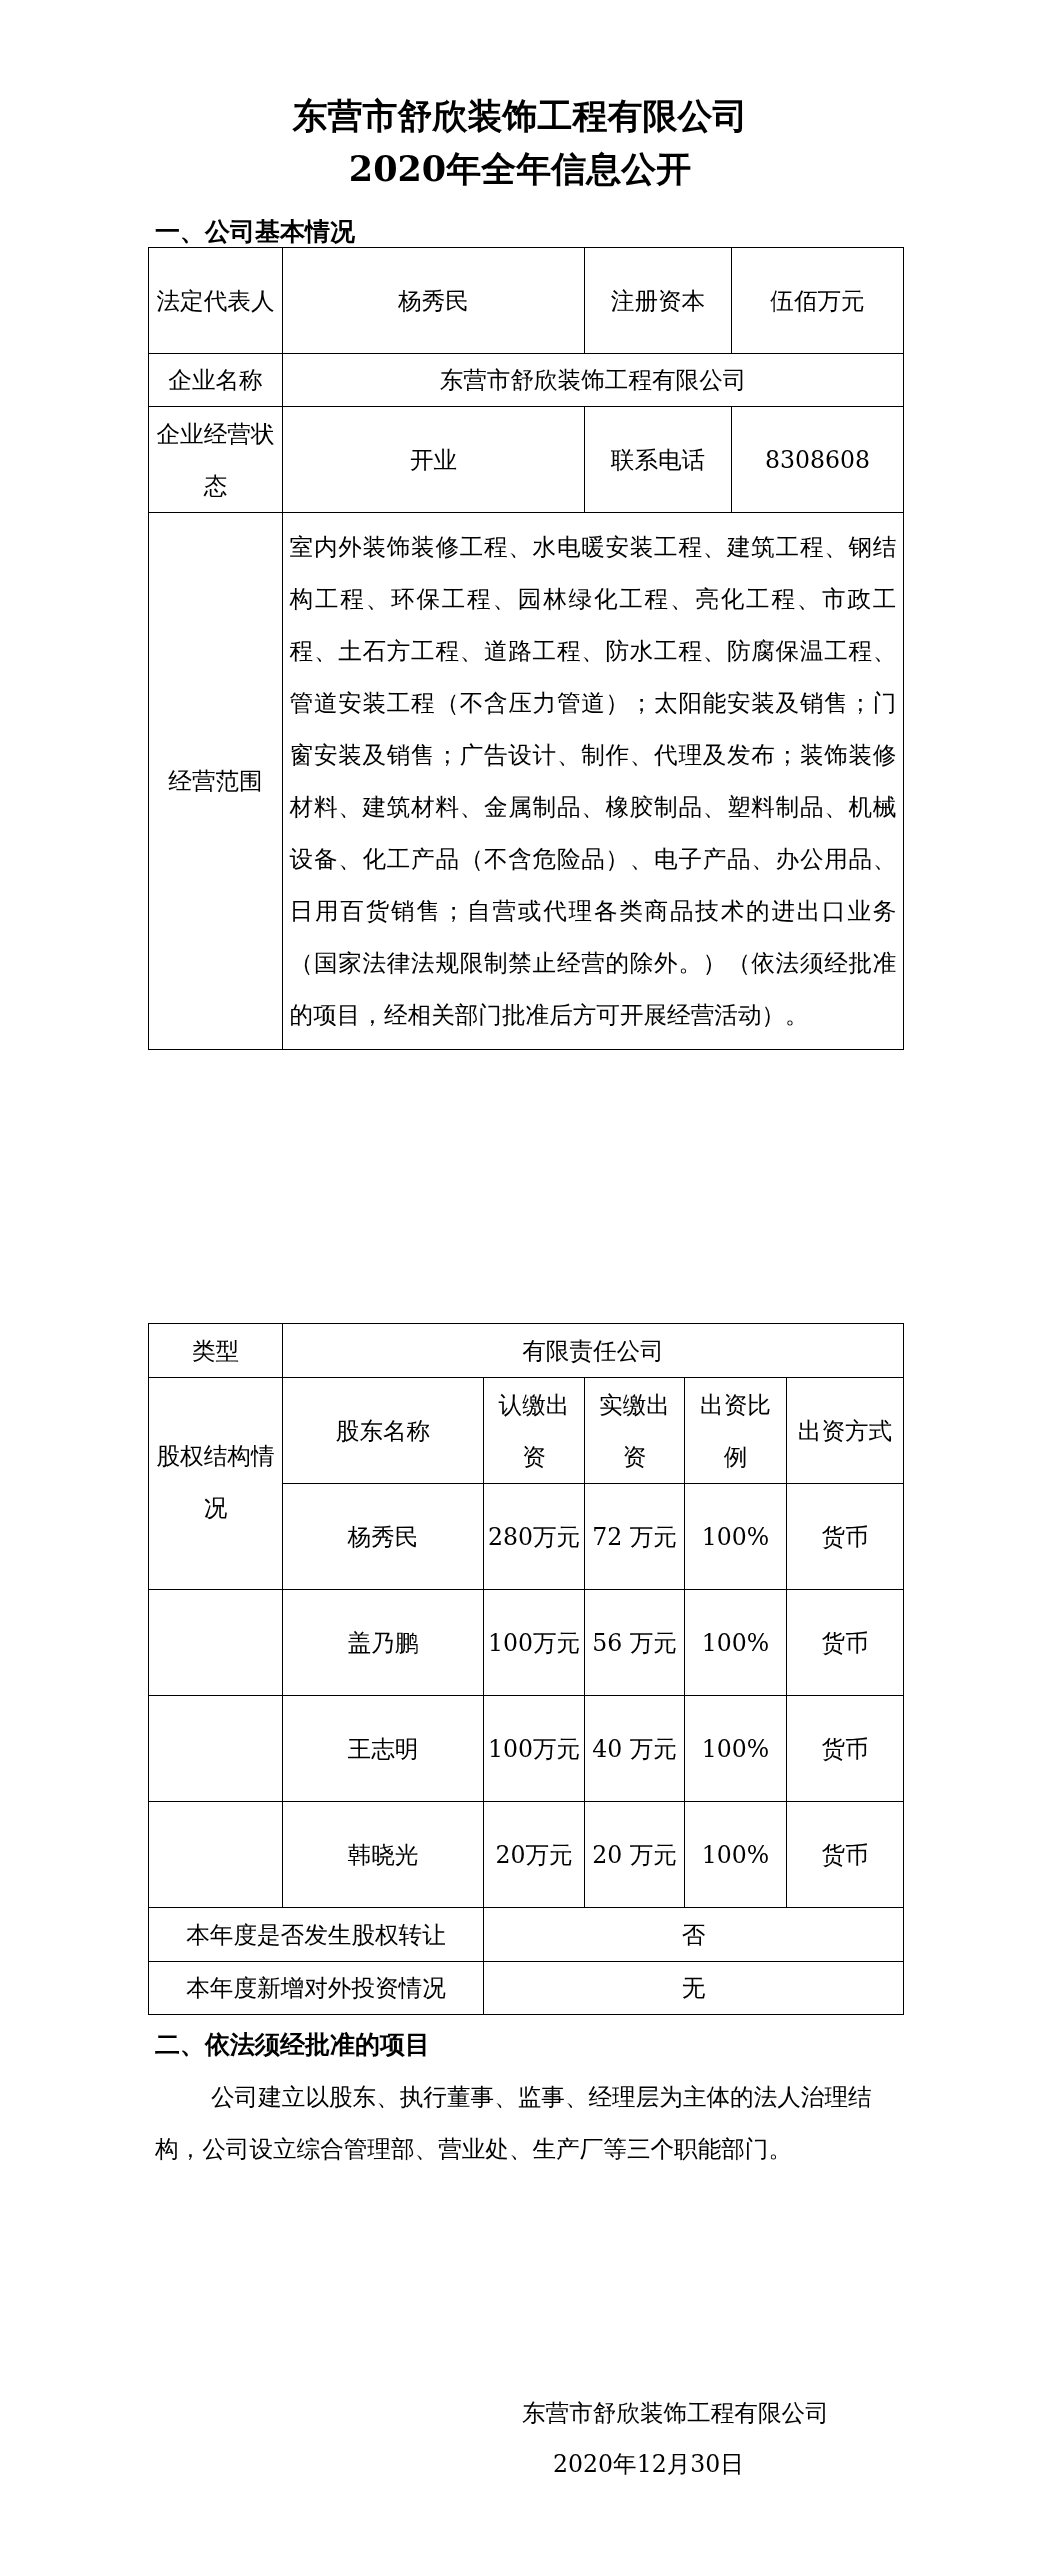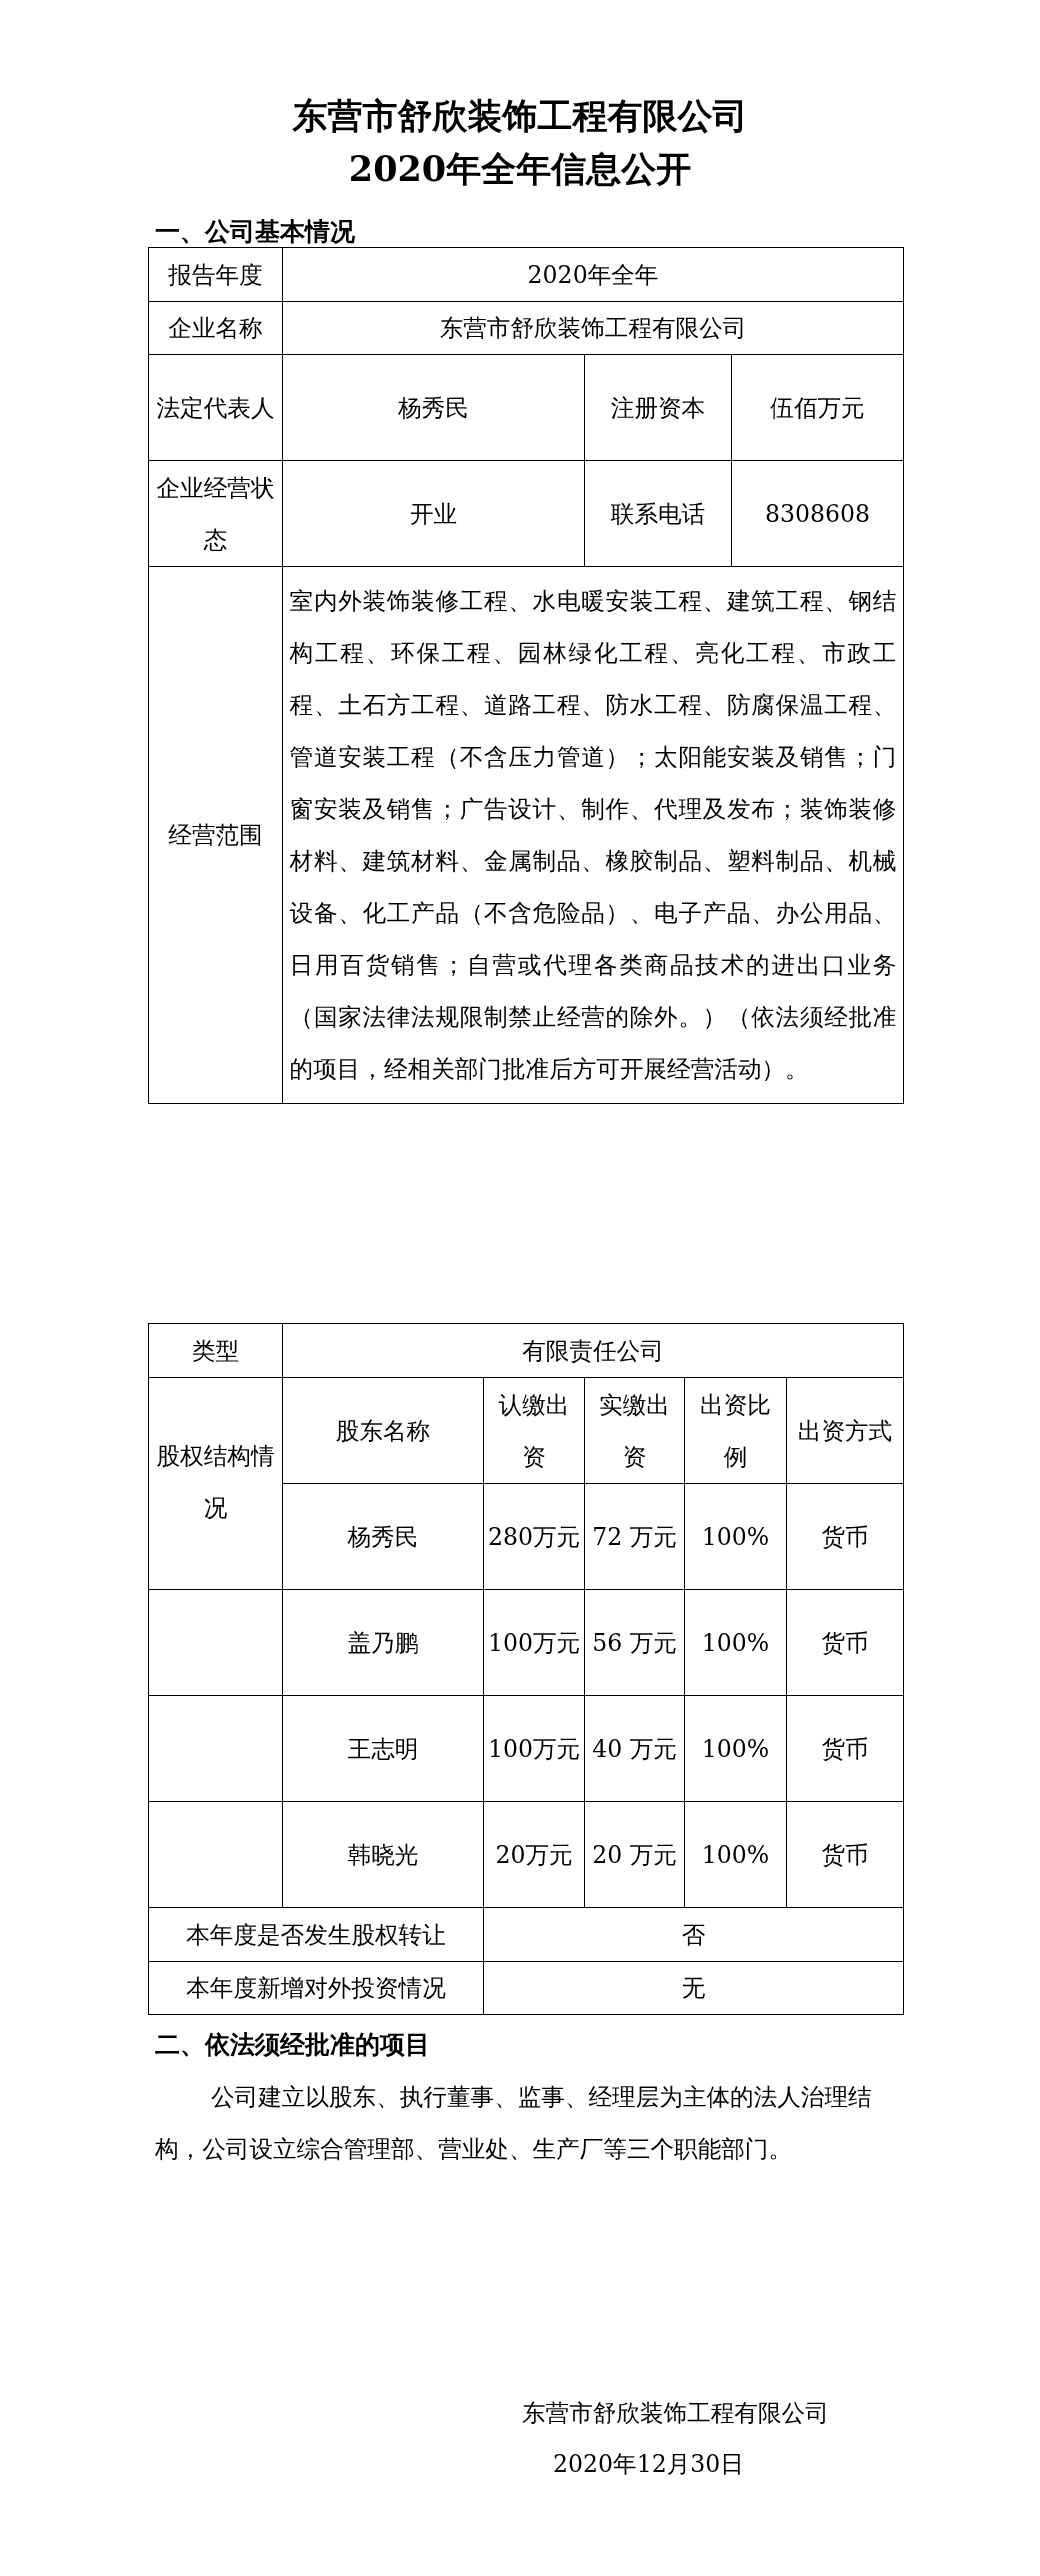--- a/index.html
+++ b/index.html
@@ -23,33 +23,29 @@
 <div class="h2" style="top:215px">一、公司基本情况</div>
 
 <table style="top:247px;">
   <colgroup>
       <col style="width:134px">
       <col style="width:302px">
       <col style="width:147px">
       <col style="width:172px">
     </colgroup>
   <tbody>
-      <tr style="height:54px">
-    <td class="lbl">报告年度</td>
-    <td colspan="3">2020年全年</td>
-  </tr>
-  <tr style="height:53px">
-    <td class="lbl">企业名称</td>
-    <td colspan="3">东营市舒欣装饰工程有限公司</td>
-  </tr>
   <tr style="height:106px">
     <td class="lbl">法定代表人</td>
     <td>杨秀民</td>
     <td>注册资本</td>
     <td>伍佰万元</td>
+  </tr>
+  <tr style="height:53px">
+    <td class="lbl">企业名称</td>
+    <td colspan="3">东营市舒欣装饰工程有限公司</td>
   </tr>
   <tr style="height:106px">
     <td class="lbl">企业经营状态</td>
     <td>开业</td>
     <td>联系电话</td>
     <td>8308608</td>
   </tr>
   <tr style="height:524px">
     <td class="lbl">经营范围</td>
     <td colspan="3" class="scope">室内外装饰装修工程、水电暖安装工程、建筑工程、钢结构工程、环保工程、园林绿化工程、亮化工程、市政工程、土石方工程、道路工程、防水工程、防腐保温工程、管道安装工程（不含压力管道）；太阳能安装及销售；门窗安装及销售；广告设计、制作、代理及发布；装饰装修材料、建筑材料、金属制品、橡胶制品、塑料制品、机械设备、化工产品（不含危险品）、电子产品、办公用品、日用百货销售；自营或代理各类商品技术的进出口业务（国家法律法规限制禁止经营的除外。）（依法须经批准的项目，经相关部门批准后方可开展经营活动）。</td>

